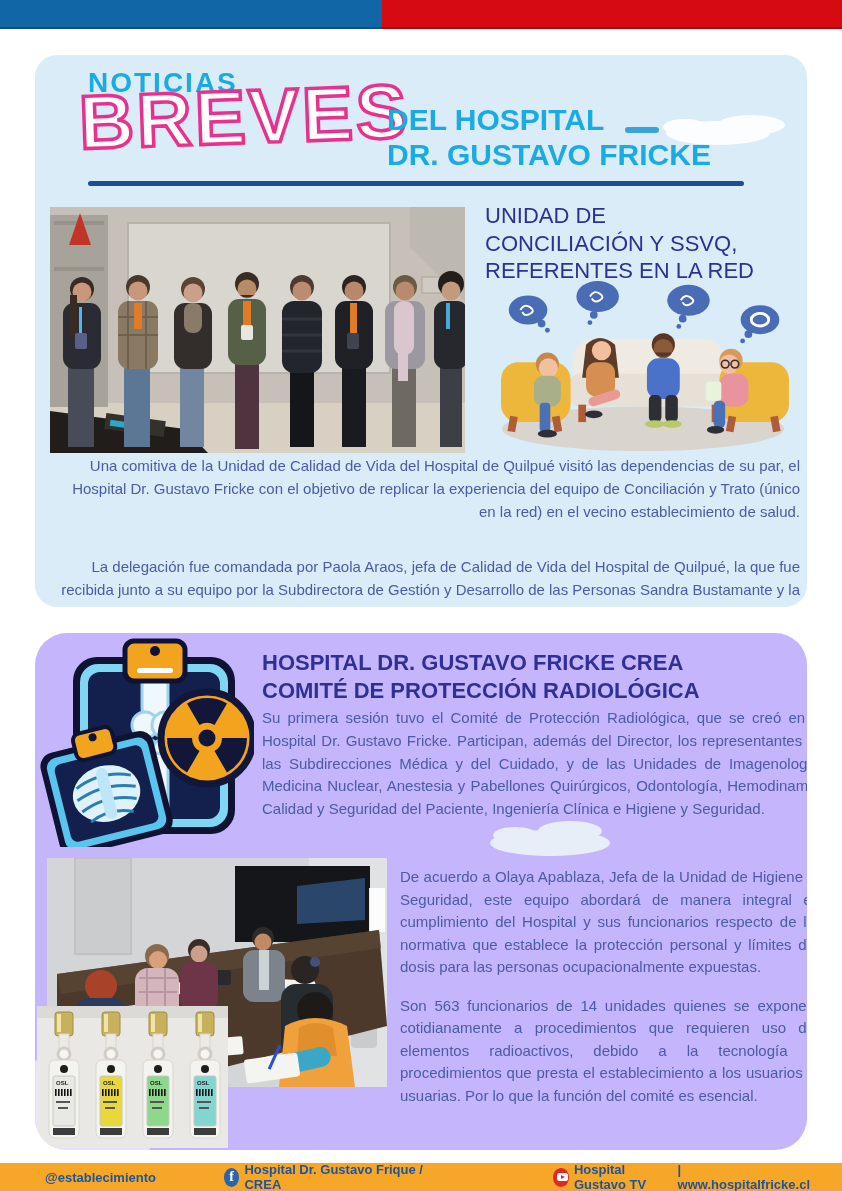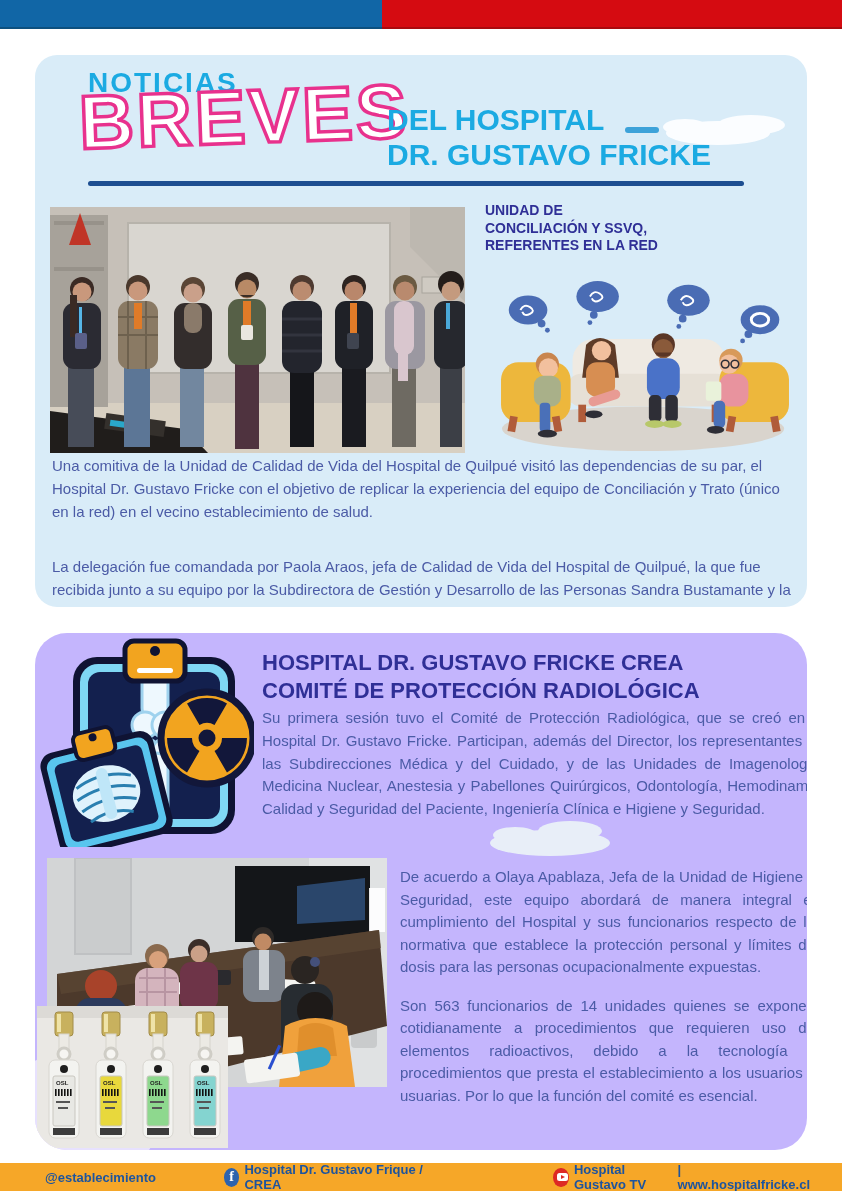--- a/index.html
+++ b/index.html
@@ -15,23 +15,23 @@
   .panel-mint{top:633px;height:517px;background:#c4b5fd;border-radius:32px;}
   
   .kicker{position:absolute;left:53px;top:12px;font-size:28px;font-weight:bold;color:#1baae2;letter-spacing:2px;}
   .breves{position:absolute;left:44px;top:24px;font-size:76px;font-weight:bold;letter-spacing:3px;
           color:#ffffff;-webkit-text-stroke:3.5px #e8318d;transform:rotate(-2deg);line-height:1;}
   .mast-sub{position:absolute;left:352px;top:47px;font-size:30px;font-weight:bold;color:#1baae2;line-height:1.18;}
   .divider{position:absolute;left:53px;top:126px;width:656px;height:5px;background:#1d4e91;border-radius:3px;}
   .cloud-top{position:absolute;left:588px;top:52px;}
   
   .photo1{position:absolute;left:15px;top:152px;width:415px;height:246px;}
-  .a1-title{position:absolute;left:450px;top:147px;font-size:14px;font-weight:bold;color:#2f2f96;line-height:1.25;}
+  .a1-title{position:absolute;left:450px;top:147px;font-size:22px;font-weight:normal;color:#2f2f96;line-height:1.25;}
   .illus1{position:absolute;left:450px;top:226px;}
-  .a1-paras{position:absolute;left:17px;top:400px;width:748px;font-size:15px;color:#4b5ba6;line-height:1.52;}
+  .a1-paras{position:absolute;left:17px;top:400px;width:748px;font-size:15px;color:#4b5ba6;line-height:1.52;text-align:right;}
   .a1-paras p{margin:0;}
   .a1-paras p + p{margin-top:33px;}
   
   .clip-illus{position:absolute;left:4px;top:2px;}
   .a2-title{position:absolute;left:227px;top:16px;font-size:22px;font-weight:bold;color:#2f2f96;line-height:1.28;}
   .a2-intro{position:absolute;left:227px;top:74px;width:562px;font-size:15px;color:#4b5ba6;line-height:1.52;text-align:justify;margin:0;}
   .cloud-mid{position:absolute;left:440px;top:182px;opacity:.8;}
   .blob{position:absolute;left:-45px;top:420px;width:170px;height:130px;background:#ffffff;opacity:.6;border-radius:50%;z-index:1;}
   .photo2{position:absolute;left:12px;top:225px;width:340px;height:229px;z-index:2;}
   .photo3{position:absolute;left:2px;top:373px;width:191px;height:142px;z-index:3;}

